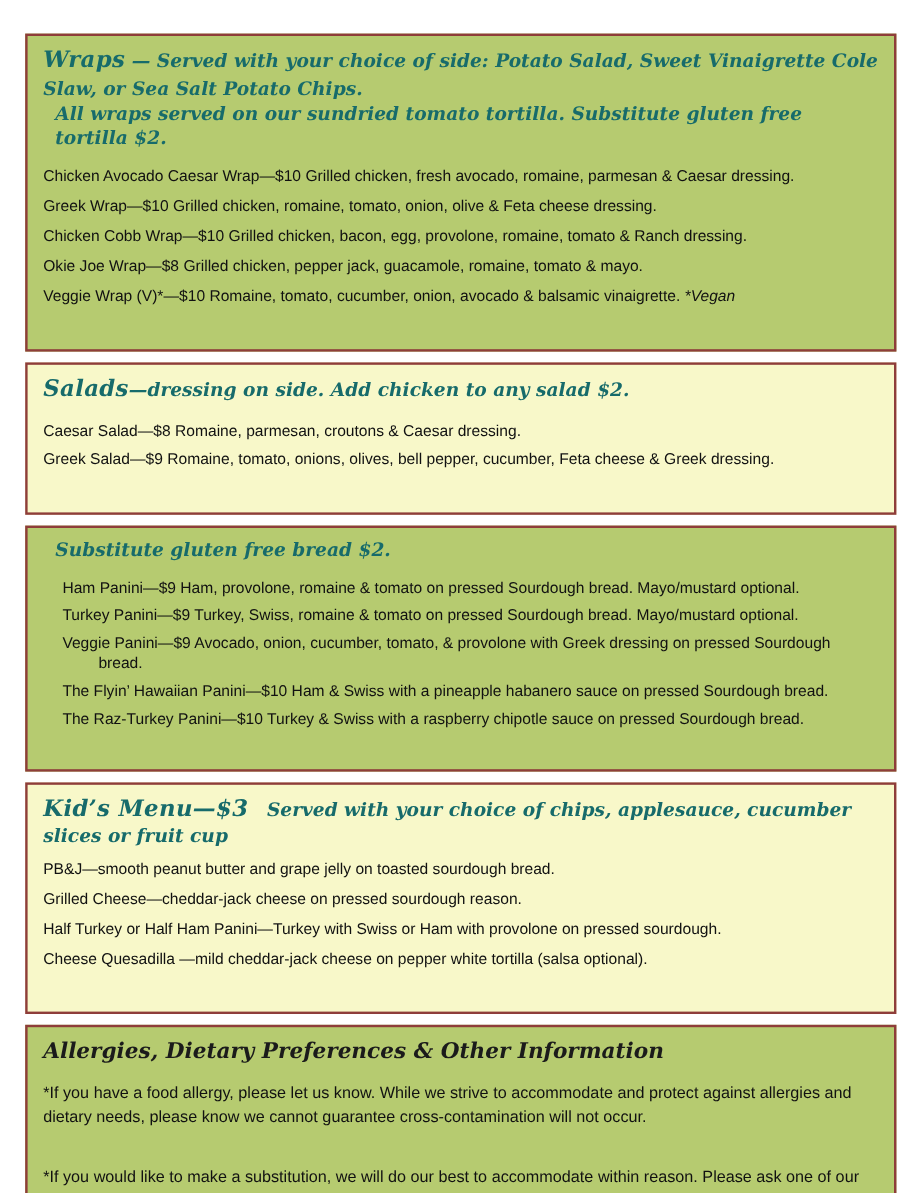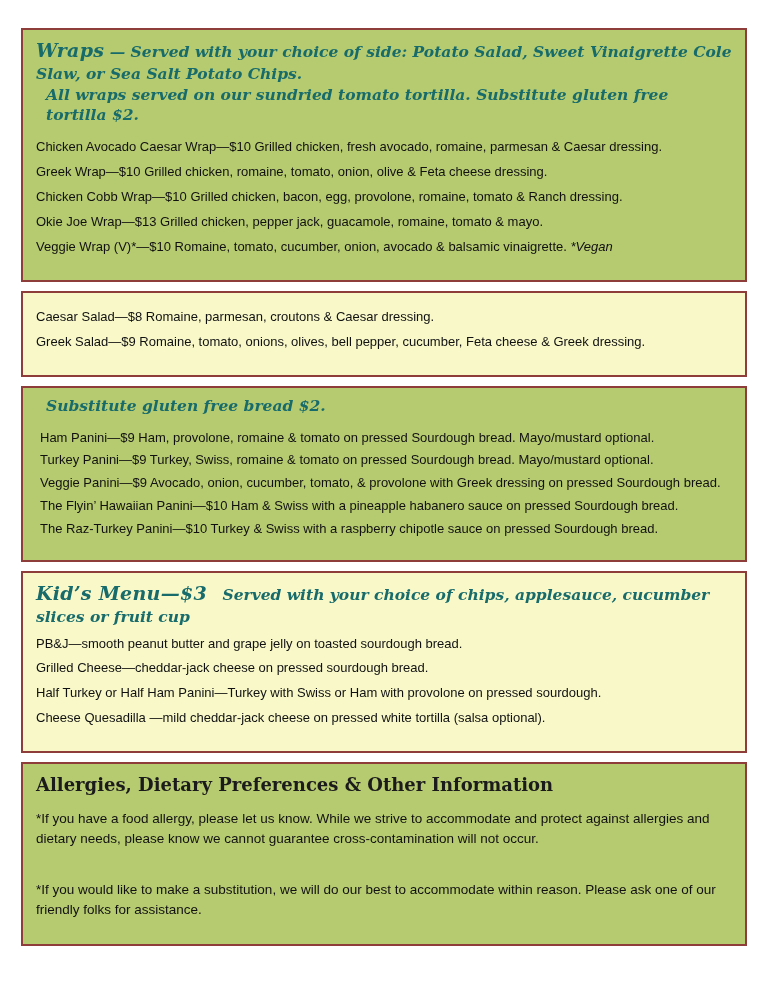--- a/index.html
+++ b/index.html
@@ -12,42 +12,42 @@
     --text-color:#111111;
   }
   *{margin:0;padding:0;box-sizing:border-box;}
   html,body{background:var(--page-bg);}
   body{
     width:768px;min-height:994px;margin:0 auto;
     font-family:"Liberation Sans", sans-serif;
     color:var(--text-color);
   }
   .page{padding:28px 21px 30px;display:flex;flex-direction:column;gap:9px;}
-  .box{border:2px solid var(--box-border);padding:8px 13px 16px;}
+  .box{border:2px solid var(--box-border);padding:8px 13px 27px;}
   .box.green{background:var(--green-bg);}
   .box.yellow{background:var(--yellow-bg);}
 
   .sec-header{
     font-family:"DejaVu Serif", serif;font-style:italic;font-weight:600;
     color:var(--header-color);font-size:15.5px;line-height:1.35;margin-bottom:13px;
   }
   .sec-title{font-size:19px;font-weight:700;letter-spacing:.3px;}
   .sec-line2{padding-left:10px;}
 
   .items{display:block;}
   .item{
     font-size:13px;line-height:1.3;margin:8px 0;
     padding-left:30px;text-indent:-30px;
   }
-  .item.tight{margin:6px 4px;}
+  .item.tight{margin:6px 16px;}
   .iname{font-weight:400;}
   .inote{font-style:italic;}
 
   .info-title{
-    font-family:"DejaVu Serif", serif;font-weight:600;
+    font-family:"DejaVu Serif", serif;font-style:italic;font-weight:600;
     color:var(--info-header-color);font-size:18px;margin:2px 0 14px;
   }
   .info-para{font-size:13.5px;line-height:1.5;margin-bottom:30px;}
   .info-para:last-child{margin-bottom:8px;}
 </style>
 </head>
 <body>
 
 <main class="page">
 
@@ -56,26 +56,29 @@
       <div>
         <span class="sec-title">Wraps</span>
         <span>— Served with your choice of side: Potato Salad, Sweet Vinaigrette Cole Slaw, or Sea Salt Potato Chips.</span>
       </div>
       <div class="sec-line2">All wraps served on our sundried tomato tortilla. Substitute gluten free tortilla $2.</div>
     </div>
     <div class="items">
       <p class="item"><span class="iname">Chicken Avocado Caesar Wrap—$10</span> <span class="idesc">Grilled chicken, fresh avocado, romaine, parmesan &amp; Caesar dressing.</span></p>
       <p class="item"><span class="iname">Greek Wrap—$10</span> <span class="idesc">Grilled chicken, romaine, tomato, onion, olive &amp; Feta cheese dressing.</span></p>
       <p class="item"><span class="iname">Chicken Cobb Wrap—$10</span> <span class="idesc">Grilled chicken, bacon, egg, provolone, romaine, tomato &amp; Ranch dressing.</span></p>
-      <p class="item"><span class="iname">Okie Joe Wrap—$13</span> <span class="idesc">Grilled chicken, pepper jack, guacamole, romaine, tomato &amp; mayo.</span></p>
+      <p class="item"><span class="iname">Okie Joe Wrap—$8</span> <span class="idesc">Grilled chicken, pepper jack, guacamole, romaine, tomato &amp; mayo.</span></p>
       <p class="item"><span class="iname">Veggie Wrap (V)*—$10</span> <span class="idesc">Romaine, tomato, cucumber, onion, avocado &amp; balsamic vinaigrette.</span> <span class="inote">*Vegan</span></p>
     </div>
   </section>
 
   <section class="box yellow">
+    <div class="sec-header">
+      <span class="sec-title">Salads</span><span>—dressing on side. Add chicken to any salad $2.</span>
+    </div>
     <div class="items">
       <p class="item"><span class="iname">Caesar Salad—$8</span> <span class="idesc">Romaine, parmesan, croutons &amp; Caesar dressing.</span></p>
       <p class="item"><span class="iname">Greek Salad—$9</span> <span class="idesc">Romaine, tomato, onions, olives, bell pepper, cucumber, Feta cheese &amp; Greek dressing.</span></p>
     </div>
   </section>
 
   <section class="box green">
     <div class="sec-header">
       <div class="sec-line2">Substitute gluten free bread $2.</div>
     </div>
@@ -88,23 +91,23 @@
     </div>
   </section>
 
   <section class="box yellow">
     <div class="sec-header" style="margin-bottom:8px;">
       <span class="sec-title">Kid’s Menu—$3</span>
       <span style="margin-left:10px;">Served with your choice of chips, applesauce, cucumber slices or fruit cup</span>
     </div>
     <div class="items">
       <p class="item"><span class="iname">PB&amp;J—</span><span class="idesc">smooth peanut butter and grape jelly on toasted sourdough bread.</span></p>
-      <p class="item"><span class="iname">Grilled Cheese—</span><span class="idesc">cheddar-jack cheese on pressed sourdough bread.</span></p>
+      <p class="item"><span class="iname">Grilled Cheese—</span><span class="idesc">cheddar-jack cheese on pressed sourdough reason.</span></p>
       <p class="item"><span class="iname">Half Turkey or Half Ham Panini—</span><span class="idesc">Turkey with Swiss or Ham with provolone on pressed sourdough.</span></p>
-      <p class="item"><span class="iname">Cheese Quesadilla —</span><span class="idesc">mild cheddar-jack cheese on pressed white tortilla (salsa optional).</span></p>
+      <p class="item"><span class="iname">Cheese Quesadilla —</span><span class="idesc">mild cheddar-jack cheese on pepper white tortilla (salsa optional).</span></p>
     </div>
   </section>
 
   <section class="box green">
     <h2 class="info-title">Allergies, Dietary Preferences &amp; Other Information</h2>
     <p class="info-para">*If you have a food allergy, please let us know. While we strive to accommodate and protect against allergies and dietary needs, please know we cannot guarantee cross-contamination will not occur.</p>
     <p class="info-para">*If you would like to make a substitution, we will do our best to accommodate within reason. Please ask one of our friendly folks for assistance.</p>
 
   </section>
 

